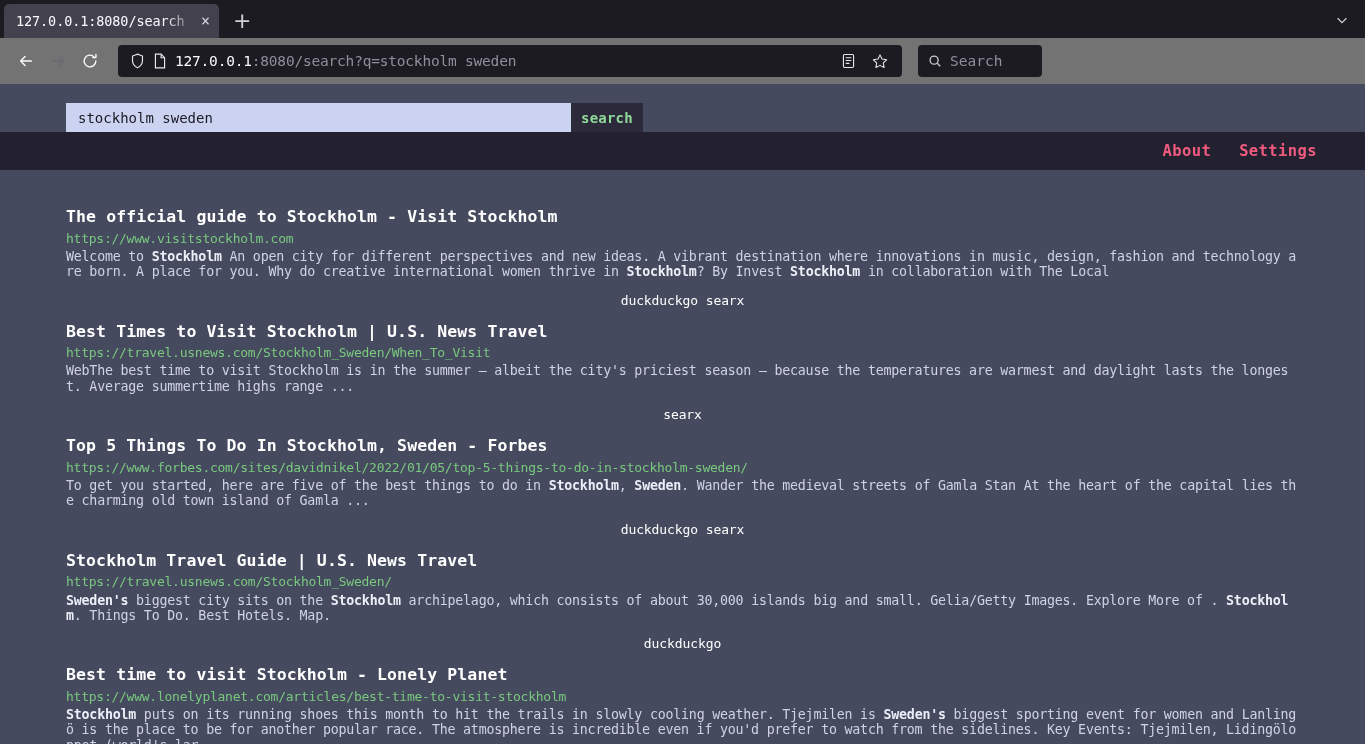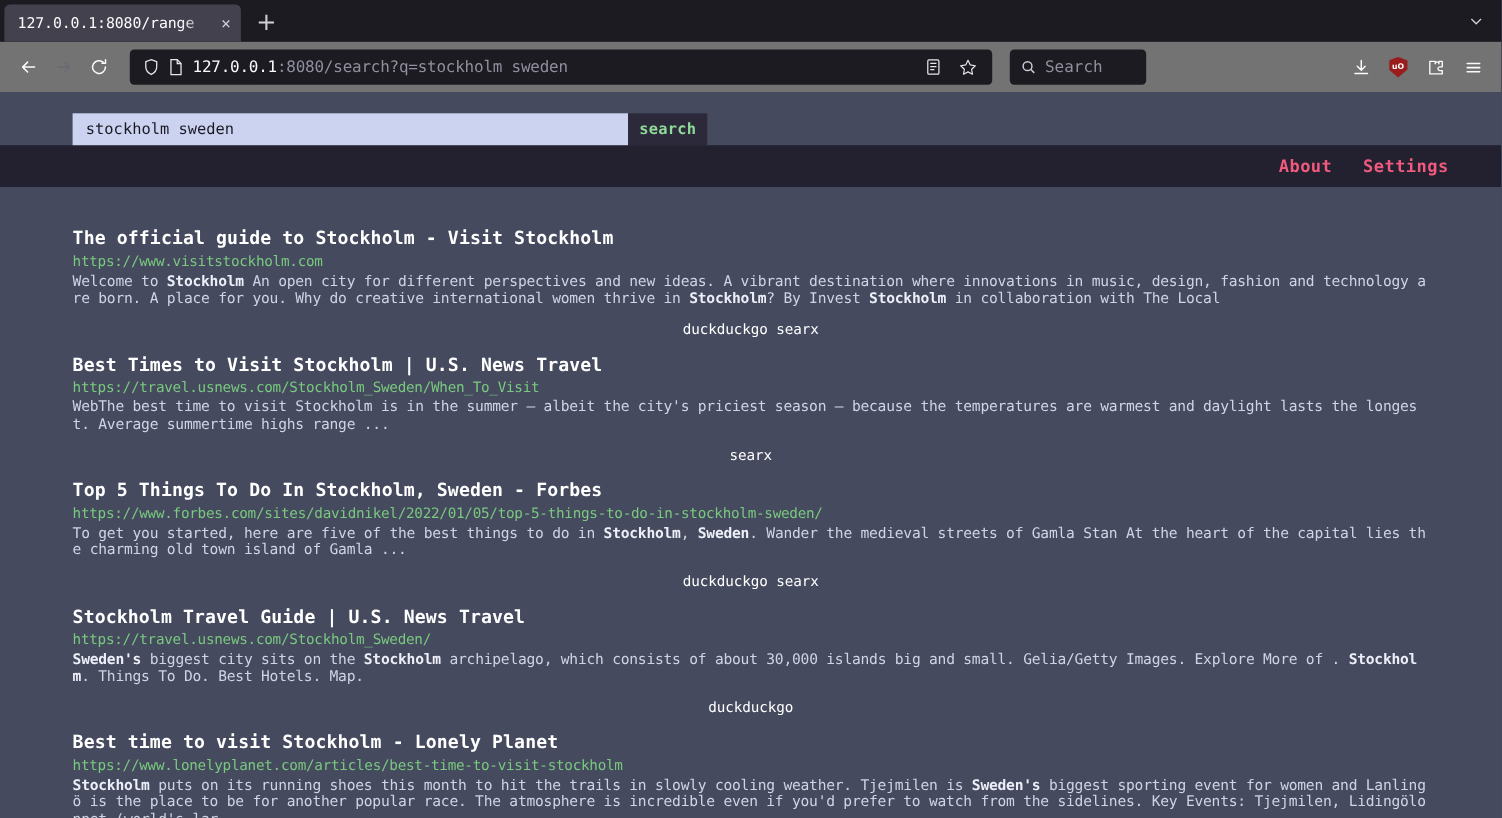--- a/index.html
+++ b/index.html
@@ -247,21 +247,21 @@
   }
   .engines span { cursor: pointer; }
 </style>
 </head>
 <body>
 
 <div id="browser-chrome">
 
   <div id="tab-strip">
     <div class="tab">
-      <span class="tab-title">127.0.0.1:8080/range</span>
+      <span class="tab-title">127.0.0.1:8080/search</span>
       <span class="tab-close">×</span>
     </div>
     <span class="new-tab">+</span>
     <div id="tab-strip-spacer"></div>
     <span id="chrome-chevron">
       <svg width="14" height="14" viewBox="0 0 16 16" fill="none" stroke="currentColor" stroke-width="1.4">
           <path d="M3 6l5 5 5-5"></path>
         </svg>
     </span>
   </div>
@@ -319,40 +319,20 @@
     <div id="search-bar">
       <span style="color:#cfcfd8;display:flex">
         <svg width="14" height="14" viewBox="0 0 16 16" fill="none" stroke="currentColor" stroke-width="1.5">
             <circle cx="7" cy="7" r="4.6"></circle>
             <path d="M10.4 10.4L14 14"></path>
           </svg>
       </span>
       <span class="ph">Search</span>
     </div>
 
-    <div id="chrome-right">
-      <div class="chrome-icon">
-        <svg width="17" height="17" viewBox="0 0 18 18" fill="none" stroke="currentColor" stroke-width="1.4" stroke-linecap="round" stroke-linejoin="round">
-            <path d="M9 2v9M5.2 7.6L9 11.4l3.8-3.8M3 14.6h12"></path>
-          </svg>
-      </div>
-      <div class="chrome-icon">
-        <span class="ublock">uO</span>
-      </div>
-      <div class="chrome-icon">
-        <svg width="17" height="17" viewBox="0 0 18 18" fill="none" stroke="currentColor" stroke-width="1.3" stroke-linejoin="round">
-            <path d="M3 3h5.2v2.3a1.8 1.8 0 1 1 3.6 0V3H15v5.2h-2.3a1.8 1.8 0 1 0 0 3.6H15V15H3z"></path>
-          </svg>
-      </div>
-      <div class="chrome-icon">
-        <svg width="17" height="17" viewBox="0 0 18 18" fill="none" stroke="currentColor" stroke-width="1.5" stroke-linecap="round">
-            <path d="M3 5h12M3 9h12M3 13h12"></path>
-          </svg>
-      </div>
-    </div>
   </div>
 </div>
 
 <div id="page">
 
   <div id="search-form">
     <input id="q-input" value="stockholm sweden" style="">
     <button id="q-submit">search</button>
   </div>
 

